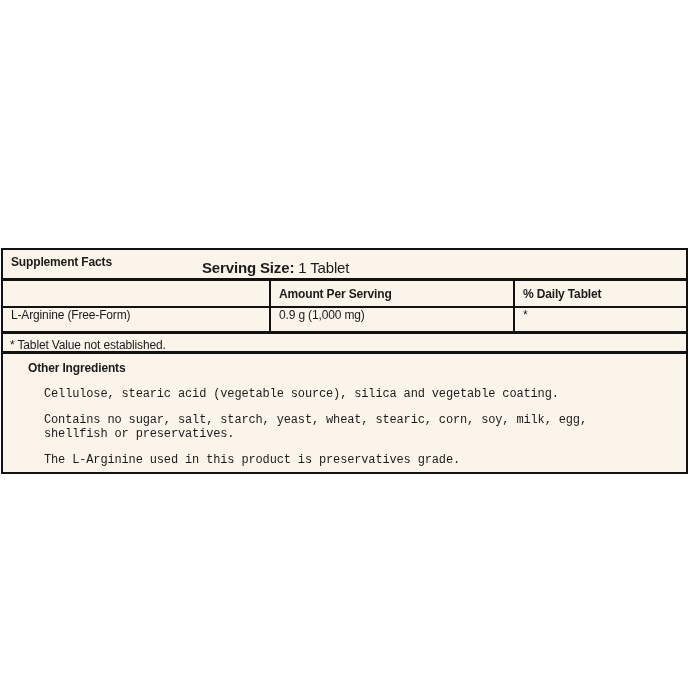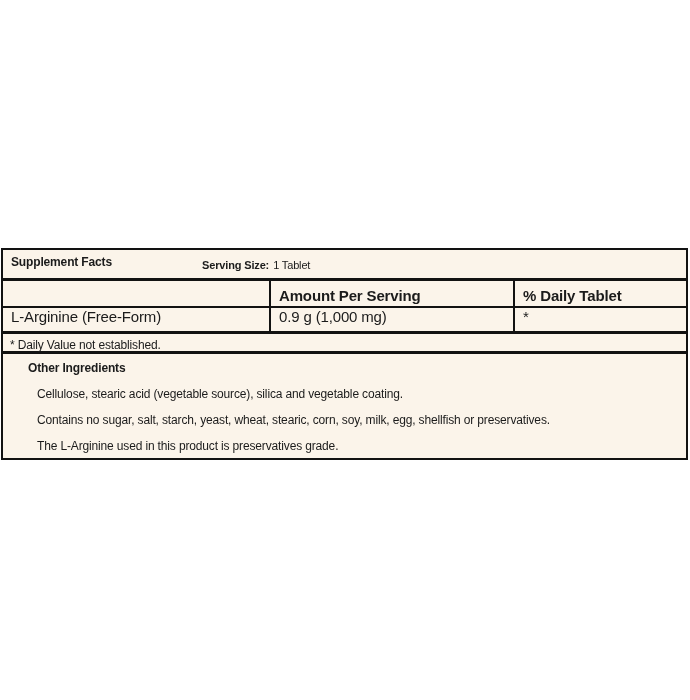--- a/index.html
+++ b/index.html
@@ -37,33 +37,33 @@
     position: absolute;
     left: 8px;
     top: 5px;
     font-size: 12px;
     font-weight: bold;
   }
   .serving {
     position: absolute;
     left: 199px;
     top: 9px;
-    font-size: 11px;
+    font-size: 15px;
   }
   .serving-label { font-weight: bold; }
   .serving-value { margin-left: 4px; }
 
   .grid-row {
     display: grid;
     grid-template-columns: 266px 244px auto;
   }
   .grid-row .cell {
     box-sizing: border-box;
     padding: 6px 8px 0;
-    font-size: 15px;
+    font-size: 12px;
     overflow: hidden;
     white-space: nowrap;
   }
   .grid-row .cell + .cell {
     border-left: 2px solid var(--label-border, #121212);
   }
   .thead-row {
     height: 25px;
     border-bottom: 2px solid var(--label-border, #121212);
   }
@@ -86,21 +86,22 @@
     box-sizing: border-box;
     padding: 7px 25px 5px;
     font-size: 12px;
   }
   .other-heading {
     margin: 0;
     font-size: 12px;
     font-weight: bold;
   }
   .other-line {
-    margin: 12px 9px 0;
+    margin: 12px 16px 0;
+    font-family: Liberation Mono, monospace;
   }
 </style>
 </head>
 <body style="background: rgb(255, 255, 255);">
 
 <div class="page">
 
   <div class="supplement-label">
 
     <div class="header-row">
@@ -115,21 +116,21 @@
       <div class="cell">Amount Per Serving</div>
       <div class="cell">% Daily Tablet</div>
     </div>
 
     <div class="grid-row tdata-row">
       <div class="cell">L-Arginine (Free-Form)</div>
       <div class="cell">0.9 g (1,000 mg)</div>
       <div class="cell">*</div>
     </div>
 
-    <div class="footnote-row">* Daily Value not established.</div>
+    <div class="footnote-row">* Tablet Value not established.</div>
 
     <div class="other-section">
       <p class="other-heading">Other Ingredients</p>
       <p class="other-line">Cellulose, stearic acid (vegetable source), silica and vegetable coating.</p>
       <p class="other-line">Contains no sugar, salt, starch, yeast, wheat, stearic, corn, soy, milk, egg, shellfish or preservatives.</p>
       <p class="other-line">The L-Arginine used in this product is preservatives grade.</p>
     </div>
 
   </div>
 </div>

